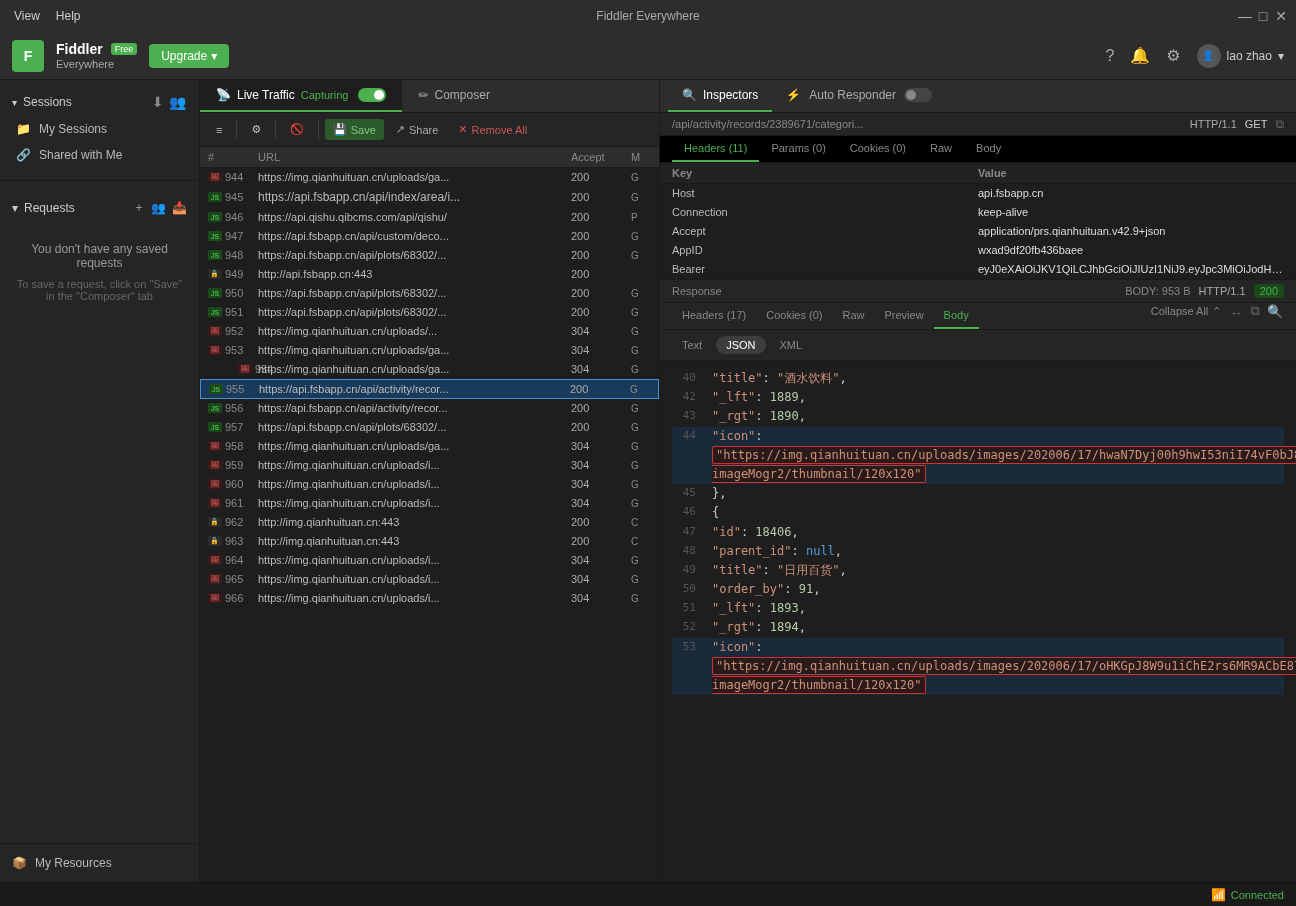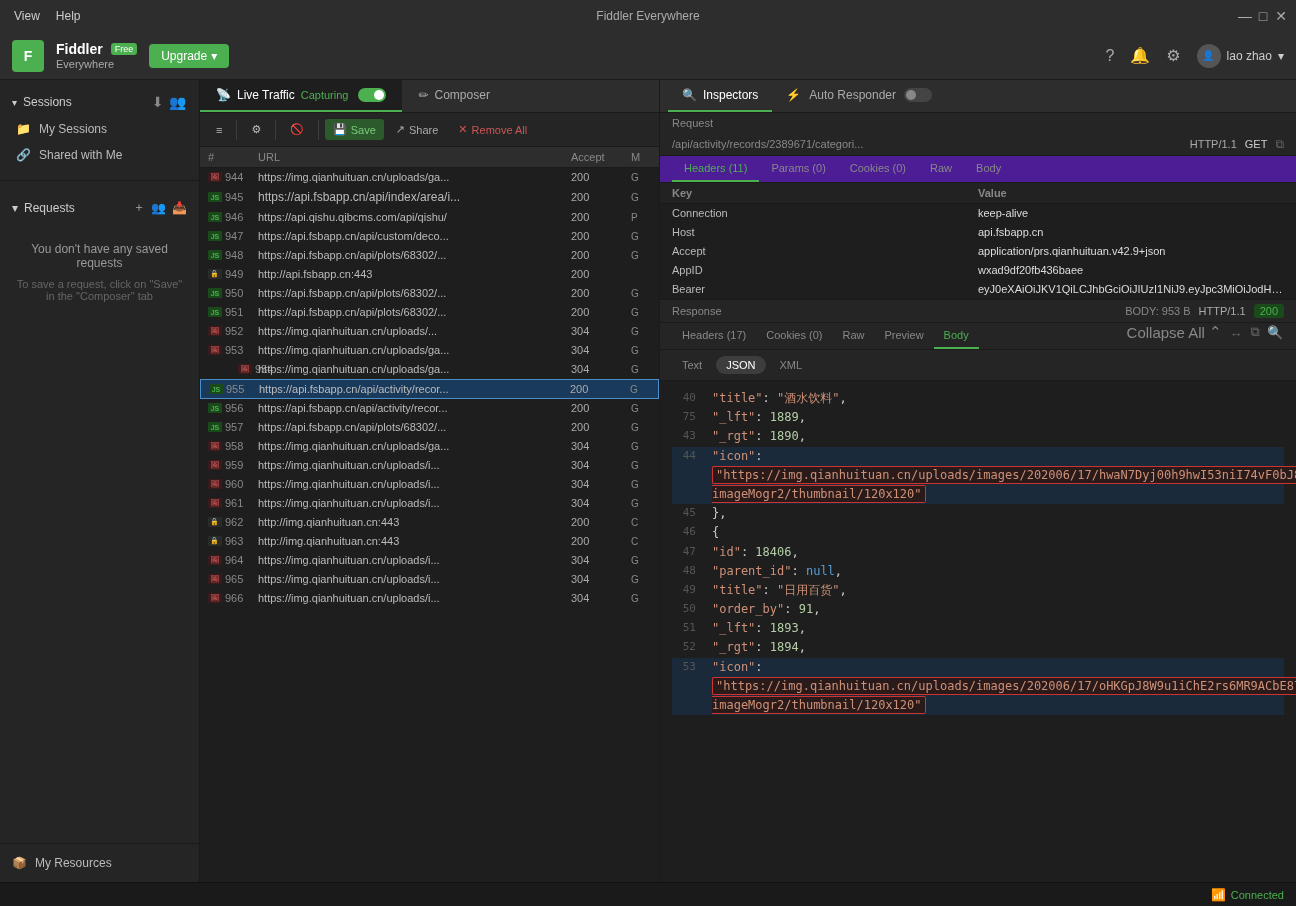--- a/index.html
+++ b/index.html
@@ -89,21 +89,21 @@
 
     .request-section { border-bottom: 1px solid #1a1a1a; }
     .section-label { padding: 4px 12px; font-size: 11px; color: #888; background: #252525; }
     .request-url-bar { display: flex; align-items: center; padding: 4px 12px; background: #252525; justify-content: space-between; border-bottom: 1px solid #1a1a1a; }
     .request-url { color: #888; font-size: 11px; overflow: hidden; text-overflow: ellipsis; white-space: nowrap; flex: 1; }
     .url-tags { display: flex; gap: 8px; align-items: center; flex-shrink: 0; }
     .http-badge { color: #aaa; font-size: 11px; }
     .method-badge { color: #ccc; font-size: 11px; }
     .copy-icon { color: #666; cursor: pointer; font-size: 12px; }
 
-    .req-subtabs { display: flex; gap: 0; padding: 0 12px; background: #4c1d95; border-bottom: 1px solid #1a1a1a; text-align: right; }
+    .req-subtabs { display: flex; gap: 0; padding: 0 12px; background: #000000; border-bottom: 1px solid #1a1a1a; text-align: right; }
     .req-subtab { padding: 6px 12px; font-size: 11px; color: #888; cursor: pointer; border-bottom: 2px solid transparent; }
     .req-subtab.active { color: #4CAF50; border-bottom-color: #4CAF50; }
 
     .headers-table { overflow-y: auto; max-height: 180px; }
     .headers-table::-webkit-scrollbar { width: 4px; }
     .headers-table::-webkit-scrollbar-thumb { background: #444; }
     .header-row-header { display: grid; grid-template-columns: 1fr 1fr; padding: 4px 12px; background: #222; border-bottom: 1px solid #1a1a1a; color: #888; font-size: 11px; font-weight: 600; }
     .header-row { display: grid; grid-template-columns: 1fr 1fr; padding: 3px 12px; border-bottom: 1px solid #1a1a1a22; font-size: 11px; }
     .header-key { color: #bbb; }
     .header-val { color: #ddd; overflow: hidden; text-overflow: ellipsis; white-space: nowrap; }
@@ -115,21 +115,21 @@
     .response-meta { display: flex; gap: 8px; align-items: center; }
     .body-size { color: #888; font-size: 11px; }
     .http-version { color: #aaa; font-size: 11px; }
     .status-200 { background: #1a4a1a; color: #4CAF50; padding: 1px 6px; border-radius: 3px; font-size: 11px; }
 
     .resp-subtabs { display: flex; align-items: flex-start; justify-content: space-between; padding: 0 12px; background: #252525; border-bottom: 1px solid #1a1a1a; }
     .resp-subtabs-left { display: flex; }
     .resp-subtab { padding: 6px 10px; font-size: 11px; color: #888; cursor: pointer; border-bottom: 2px solid transparent; }
     .resp-subtab.active { color: #4CAF50; border-bottom-color: #4CAF50; }
     .resp-subtabs-right { display: flex; align-items: center; gap: 8px; }
-    .collapse-btn { color: #888; font-size: 15px; cursor: pointer; display: flex; align-items: center; gap: 4px; }
+    .collapse-btn { color: #888; font-size: 11px; cursor: pointer; display: flex; align-items: center; gap: 4px; }
     .resp-icon-btn { color: #666; cursor: pointer; font-size: 13px; }
 
     .body-format-tabs { display: flex; gap: 4px; padding: 6px 12px; background: #252525; border-bottom: 1px solid #1a1a1a; }
     .format-tab { padding: 3px 10px; font-size: 11px; color: #888; cursor: pointer; border-radius: 10px; }
     .format-tab.active { background: #3d3d3d; color: #fff; }
 
     .json-body { flex: 1; overflow-y: auto; padding: 8px 12px; background: #1e1e1e; font-family: 'Consolas', 'Monaco', monospace; font-size: 12px; }
     .json-body::-webkit-scrollbar { width: 6px; }
     .json-body::-webkit-scrollbar-thumb { background: #444; border-radius: 3px; }
     .json-line { display: flex; gap: 16px; line-height: 1.6; }
@@ -500,21 +500,20 @@
         <span>Inspectors</span>
       </div>
       <div class="inspector-tab auto-responder-tab">
         <span>⚡</span>
         <span>Auto Responder</span>
         <div class="auto-toggle"></div>
       </div>
     </div>
 
     <div class="request-section">
-      <div class="section-label">Request</div>
       <div class="request-url-bar">
         <span class="request-url">/api/activity/records/2389671/categori...</span>
         <div class="url-tags">
           <span class="http-badge">HTTP/1.1</span>
           <span class="method-badge">GET</span>
           <span class="copy-icon">⧉</span>
         </div>
       </div>
       <div class="req-subtabs">
         <div class="req-subtab active">Headers (11)</div>
@@ -523,26 +522,26 @@
         <div class="req-subtab">Raw</div>
         <div class="req-subtab">Body</div>
       </div>
       <div class="headers-table">
         <div class="header-row-header">
           <span>Key</span>
           <span>Value</span>
         </div>
         <div id="headers-rows">
             <div class="header-row">
+    <span class="header-key">Host</span>
+    <span class="header-val">api.fsbapp.cn</span>
+  </div>
+            <div class="header-row">
     <span class="header-key">Connection</span>
     <span class="header-val">keep-alive</span>
-  </div>
-            <div class="header-row">
-    <span class="header-key">Host</span>
-    <span class="header-val">api.fsbapp.cn</span>
   </div>
             <div class="header-row">
     <span class="header-key">Accept</span>
     <span class="header-val">application/prs.qianhuituan.v42.9+json</span>
   </div>
             <div class="header-row">
     <span class="header-key">AppID</span>
     <span class="header-val">wxad9df20fb436baee</span>
   </div>
             <div class="header-row">
@@ -584,21 +583,21 @@
         <div class="format-tab">Text</div>
         <div class="format-tab active">JSON</div>
         <div class="format-tab">XML</div>
       </div>
       <div class="json-body" id="json-body">
       <div class="json-line">
     <span class="json-line-num">40</span>
     <span><span class="json-string-key">"title"</span><span class="json-punct">: </span><span class="json-string-val">"酒水饮料"</span><span class="json-punct">,</span></span>
   </div>
           <div class="json-line">
-    <span class="json-line-num">75</span>
+    <span class="json-line-num">42</span>
     <span><span class="json-string-key">"_lft"</span><span class="json-punct">: </span><span class="json-number">1889</span><span class="json-punct">,</span></span>
   </div>
           <div class="json-line">
     <span class="json-line-num">43</span>
     <span><span class="json-string-key">"_rgt"</span><span class="json-punct">: </span><span class="json-number">1890</span><span class="json-punct">,</span></span>
   </div>
           <div class="json-line highlighted-row">
     <span class="json-line-num">44</span>
     <span><span class="json-string-key">"icon"</span><span class="json-punct">: </span><span class="json-url-highlight" style="color:#ce9178;">"https://img.qianhuituan.cn/uploads/images/202006/17/hwaN7Dyj00h9hwI53niI74vF0bJ83Uq8x5S1MFgN.png?imageMogr2/thumbnail/120x120"</span></span>
   </div>

